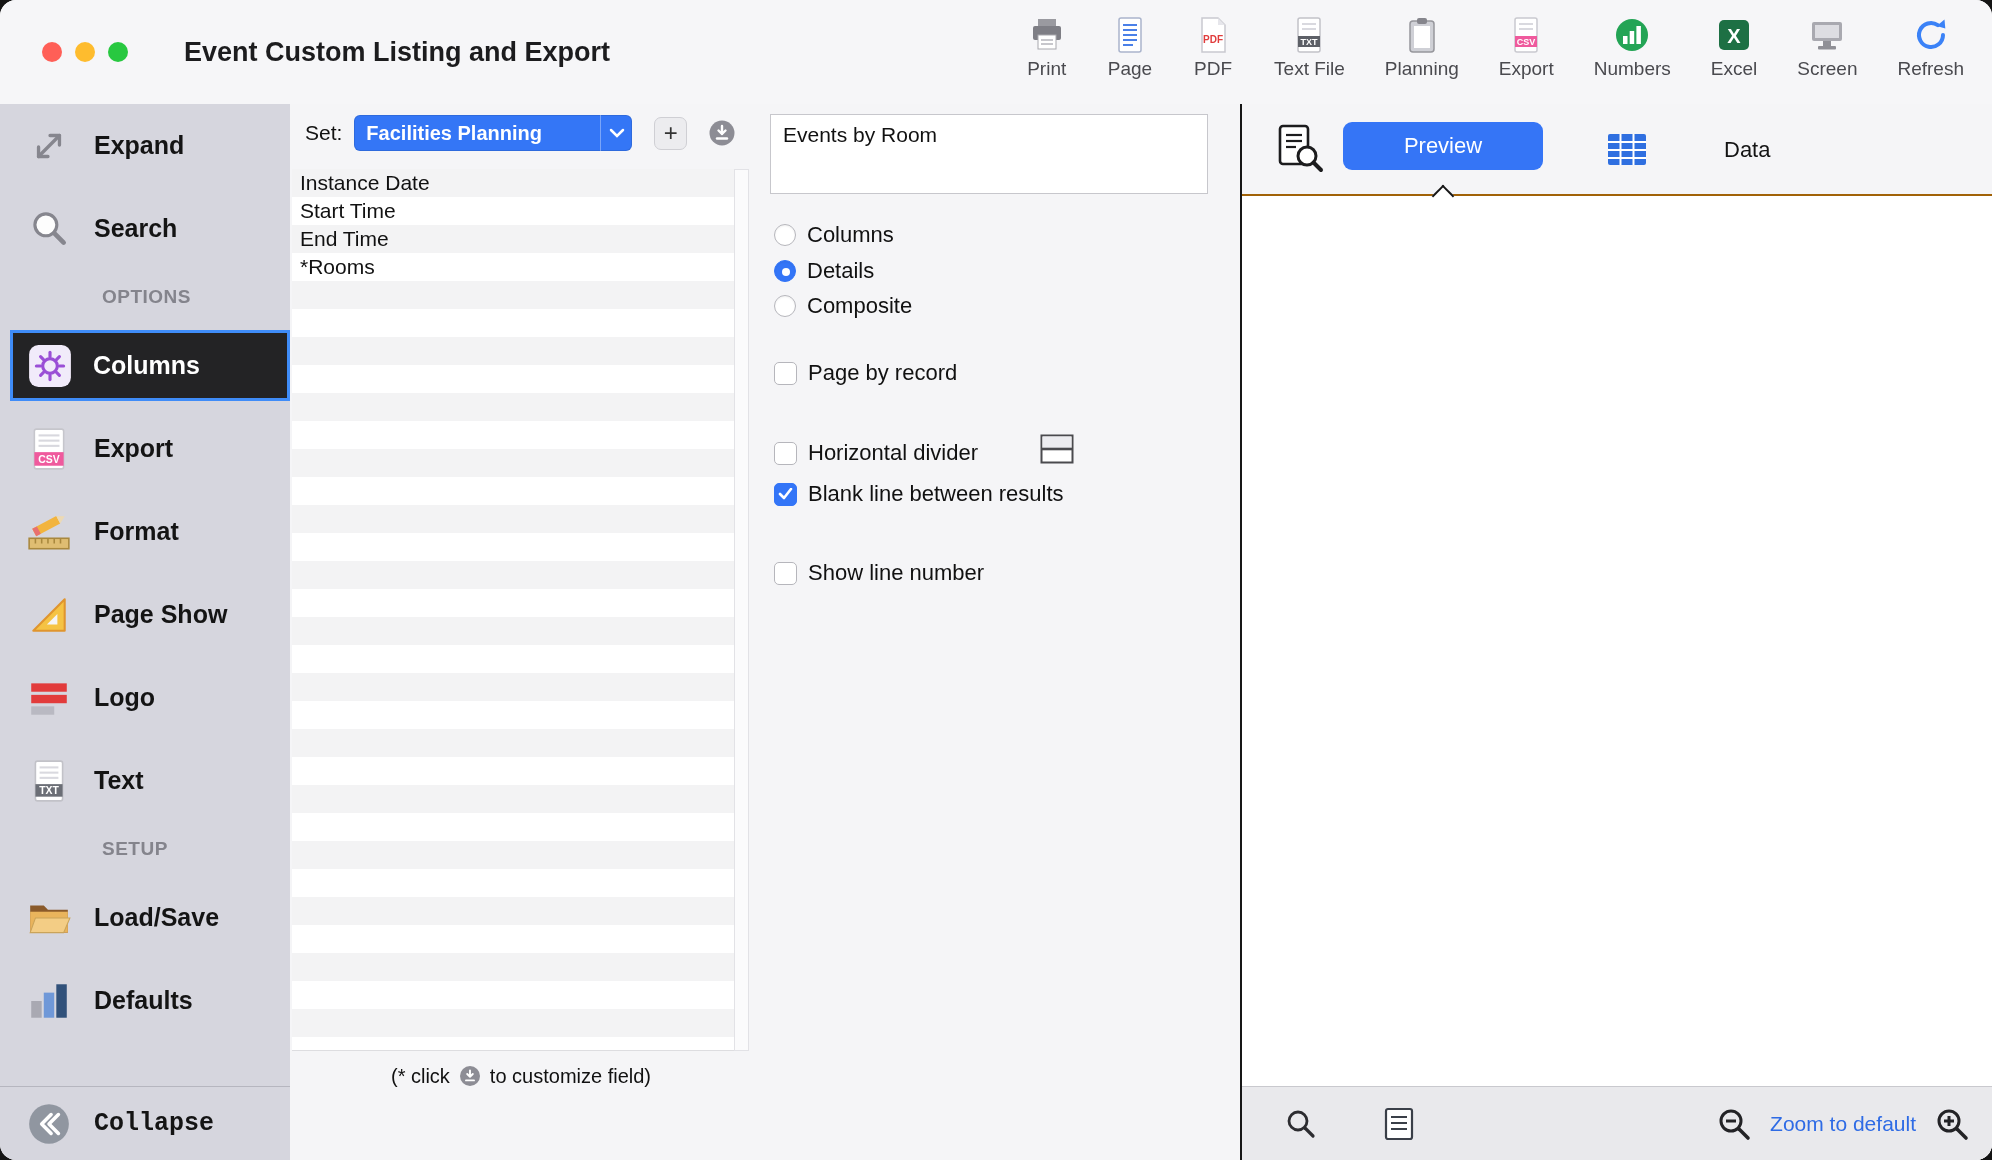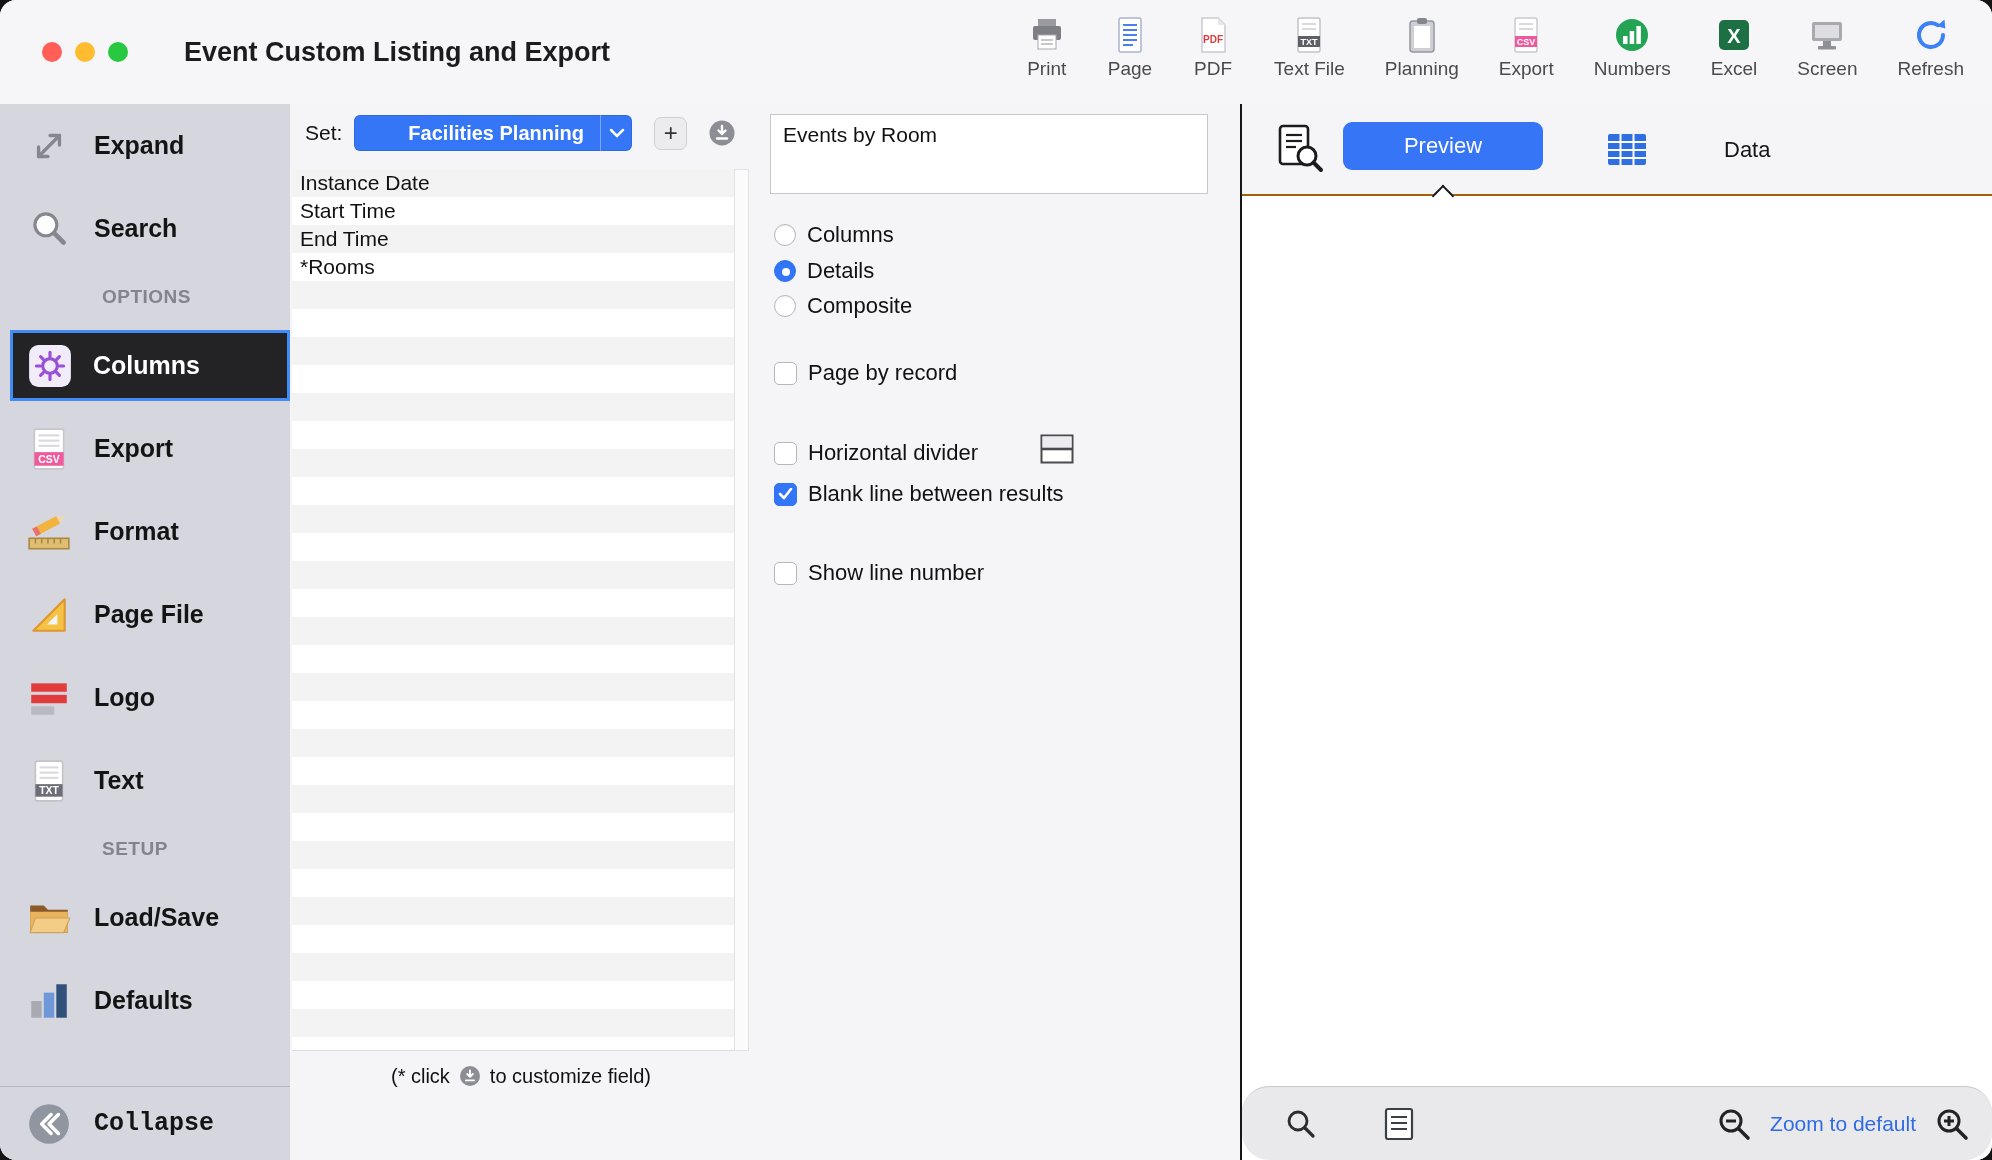--- a/index.html
+++ b/index.html
@@ -26,21 +26,21 @@
   .side-section { height:54px; display:flex; align-items:center; padding-left:102px; font-size:19px; font-weight:700; color:#84848c; letter-spacing:.5px; }
   .side-item.columns { padding:0; }
   .sel-box { margin-left:10px; width:280px; height:71px; background:#232325; border:3px solid #3f8cf8; display:flex; align-items:center; gap:18px; padding-left:12px; }
   .sel-box .side-label { color:#fff; }
   .side-collapse { position:absolute; left:0; right:0; bottom:0; height:74px; border-top:1px solid #b6b6bf; display:flex; align-items:center; padding-left:24px; gap:20px; cursor:default;font-family:Liberation Mono, monospace; }
 
   
   .fields-panel { position:absolute; left:290px; top:104px; bottom:0; width:462px; }
   .set-row { position:absolute; left:0; top:9px; height:40px; display:flex; align-items:center; padding-left:15px; }
   .set-label { font-size:21px; color:#111; margin-right:12px; }
-  .set-select { width:278px; height:36px; background:#3476f6; border-radius:6px; display:flex; align-items:center; color:#fff; cursor:default; box-shadow:inset 0 0 0 1px rgba(0,0,0,.10);padding-left:42px; }
+  .set-select { width:278px; height:36px; background:#3476f6; border-radius:6px; display:flex; align-items:center; color:#fff; cursor:default; box-shadow:inset 0 0 0 1px rgba(0,0,0,.10); }
   .set-value { flex:1; padding-left:12px; font-size:20px; font-weight:600; white-space:nowrap; overflow:hidden; }
   .set-chevron { width:32px; height:36px; display:flex; align-items:center; justify-content:center; border-left:1px solid rgba(255,255,255,.35); }
   .add-btn { margin-left:22px; width:33px; height:33px; border:1px solid #cfcfd4; background:#ececef; border-radius:7px; font-size:24px; color:#333; line-height:1; font-family:inherit; }
   .dl-btn { margin-left:20px; display:flex; cursor:default; }
   .field-list { position:absolute; left:2px; top:65px; width:442px; height:882px;
     background:repeating-linear-gradient(to bottom,#f3f3f4 0px,#f3f3f4 28px,#ffffff 28px,#ffffff 56px);
     border-bottom:1px solid #dddde0; }
   .field-row { height:28px; line-height:28px; padding-left:8px; font-size:21px; color:#111; white-space:nowrap; }
   .field-row.selected { background:#d3d3d7; }
   .list-scrollbar { position:absolute; left:444px; top:65px; width:15px; height:882px; background:#fbfbfc; border:1px solid #e2e2e6; }
@@ -63,21 +63,21 @@
 
   
   .preview-panel { position:absolute; left:1240px; right:0; top:104px; bottom:0; background:#fff; border-left:2px solid #161616; }
   .tabbar { position:relative; height:92px; background:#f5f5f7; border-bottom:2px solid #a16207; z-index:2; }
   .pv-icon { position:absolute; left:30px; top:18px; cursor:default; }
   .tab-preview { position:absolute; left:101px; top:18px; width:200px; height:48px; border:none; border-radius:9px; background:#3575f6; color:#fff; font-size:22px; font-family:inherit; }
   .data-icon { position:absolute; left:362px; top:23px; cursor:default; }
   .tab-data { position:absolute; left:482px; top:0; height:92px; display:flex; align-items:center; font-size:22px; color:#141414; cursor:default; }
   .notch { position:absolute; left:193px; bottom:-10px; width:16px; height:16px; background:#fff; border-left:2px solid #161616; border-top:2px solid #161616; transform:rotate(45deg); }
   .preview-area { position:absolute; left:0; right:0; top:92px; bottom:74px; background:#fff; }
-  .preview-footer { position:absolute; left:0; right:0; bottom:0; height:74px; background:#e9e9ec; border-top:1px solid #c9c9ce; display:flex; align-items:center;border-radius:27px; }
+  .preview-footer { position:absolute; left:0; right:0; bottom:0; height:74px; background:#e9e9ec; border-top:1px solid #c9c9ce; display:flex; align-items:center; }
   .pf-left { display:flex; align-items:center; gap:66px; padding-left:42px; }
   .zoom-controls { margin-left:auto; display:flex; align-items:center; gap:18px; padding-right:22px; }
   .zoom-link { font-size:21px; color:#2e6be5; text-decoration:none; white-space:nowrap; }
 </style>
 </head>
 <body>
 
 <div class="window">
 
   <header class="titlebar">
@@ -270,21 +270,21 @@
         </span>
       <span class="side-label">Format</span>
     </div>
     <div class="side-item">
       <span class="side-icon">
           <svg width="46" height="46" viewBox="0 0 44 44">
             <path d="M7 37L37 7v30z" fill="#f5c344" stroke="#e0952e" stroke-width="2" stroke-linejoin="round"></path>
             <path d="M30 31H20L30 21z" fill="#f5f5f7"></path>
           </svg>
         </span>
-      <span class="side-label">Page File</span>
+      <span class="side-label">Page Show</span>
     </div>
     <div class="side-item">
       <span class="side-icon">
           <svg width="46" height="46" viewBox="0 0 44 44">
             <rect x="5" y="8" width="34" height="8" fill="#e23b3b"></rect>
             <rect x="5" y="19" width="34" height="8" fill="#e23b3b"></rect>
             <rect x="5" y="30" width="22" height="8" fill="#b9b9c2"></rect>
           </svg>
         </span>
       <span class="side-label">Logo</span>

